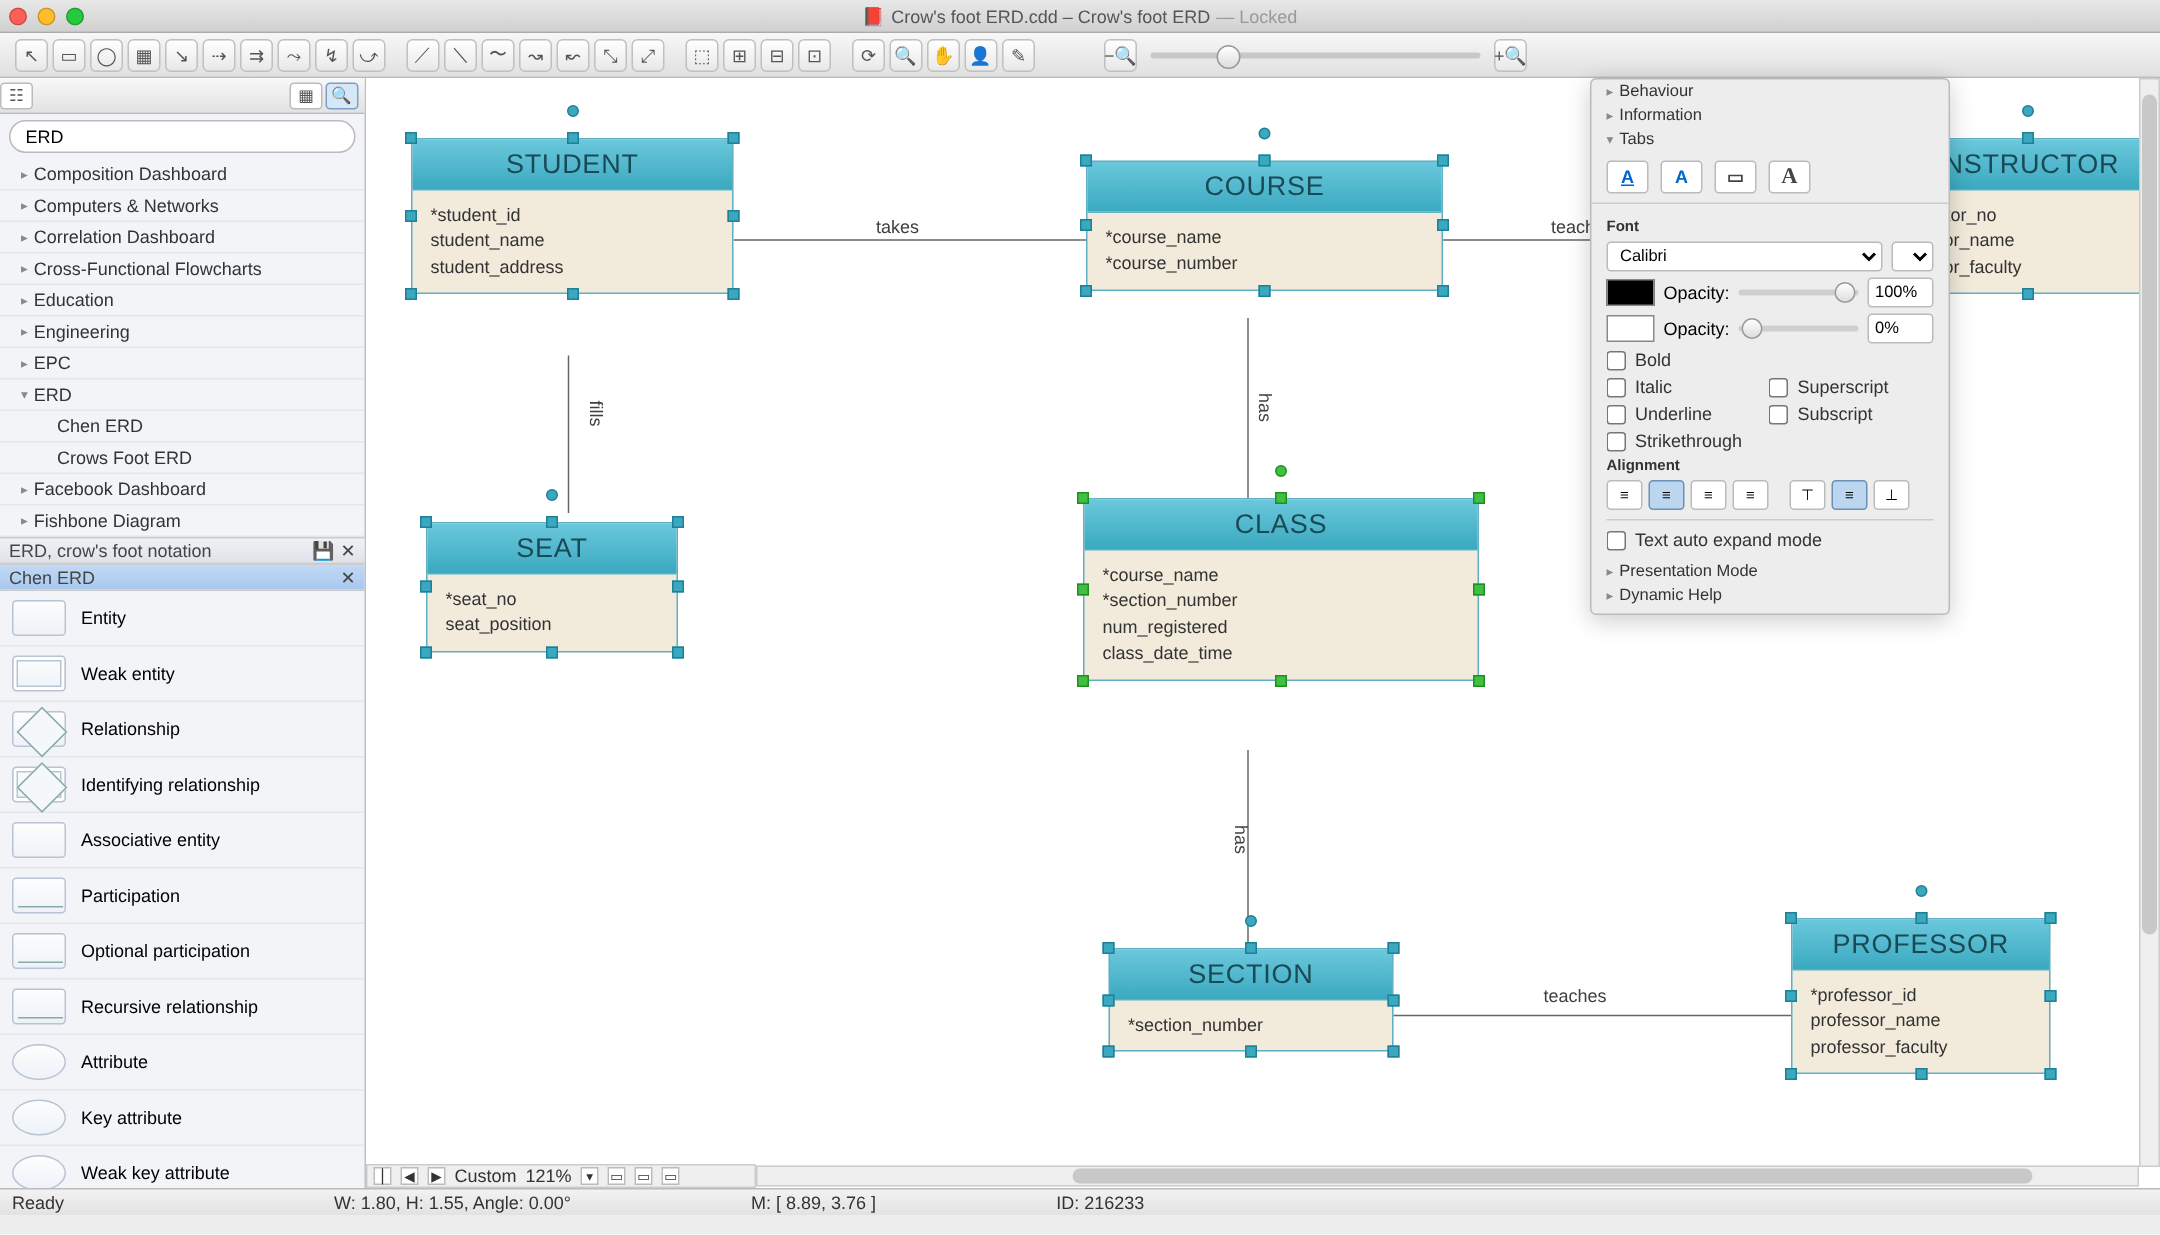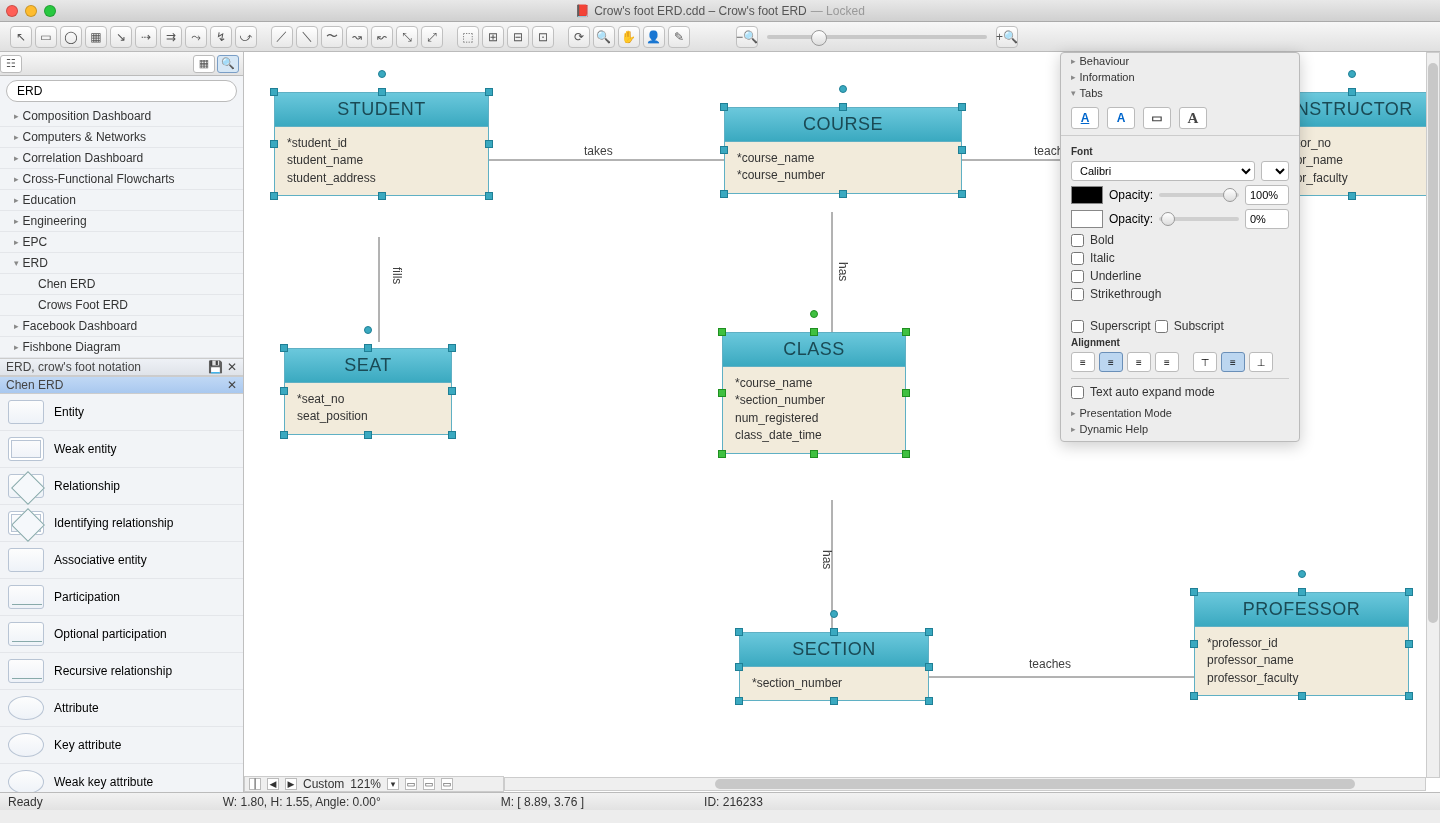--- a/index.html
+++ b/index.html
@@ -310,21 +310,21 @@
             <span class="sh-tr"></span>
             <span class="sh-ml"></span>
             <span class="sh-mr"></span>
             <span class="sh-bl"></span>
             <span class="sh-bc"></span>
             <span class="sh-br"></span>
             <span class="rot"></span>
           </div>
       </div>
 
-      <div class="entity" style="left:478px;top:280px;width:184px">
+      <div class="entity" style="left:478px;top:280px;width:264px">
         <div class="hdr">CLASS</div>
         <div class="body">
           <div>*course_name</div>
           <div>*section_number</div>
           <div>num_registered</div>
           <div>class_date_time</div>
         </div>
         <div class="sel-handles green">
             <span class="sh-tl"></span>
             <span class="sh-tc"></span>
@@ -349,21 +349,21 @@
             <span class="sh-tr"></span>
             <span class="sh-ml"></span>
             <span class="sh-mr"></span>
             <span class="sh-bl"></span>
             <span class="sh-bc"></span>
             <span class="sh-br"></span>
             <span class="rot"></span>
           </div>
       </div>
 
-      <div class="entity" style="left:950px;top:540px;width:215px">
+      <div class="entity" style="left:950px;top:560px;width:173px">
         <div class="hdr">PROFESSOR</div>
         <div class="body">
           <div>*professor_id</div>
           <div>professor_name</div>
           <div>professor_faculty</div>
         </div>
         <div class="sel-handles">
             <span class="sh-tl"></span>
             <span class="sh-tc"></span>
             <span class="sh-tr"></span>
@@ -451,21 +451,21 @@
           </label>
         <label class="chk">
             <input type="checkbox" style="">
             <span>Underline</span>
           </label>
         <label class="chk">
             <input type="checkbox" style="">
             <span>Strikethrough</span>
           </label>
       </div>
-      <div style="display:flex;gap:4px">
+      <div style="display:flex;flex-direction:column;gap:4px">
         <label class="chk">
             <input type="checkbox" style="">
             <span>Superscript</span>
           </label>
         <label class="chk">
             <input type="checkbox" style="">
             <span>Subscript</span>
           </label>
       </div>
     </div>

